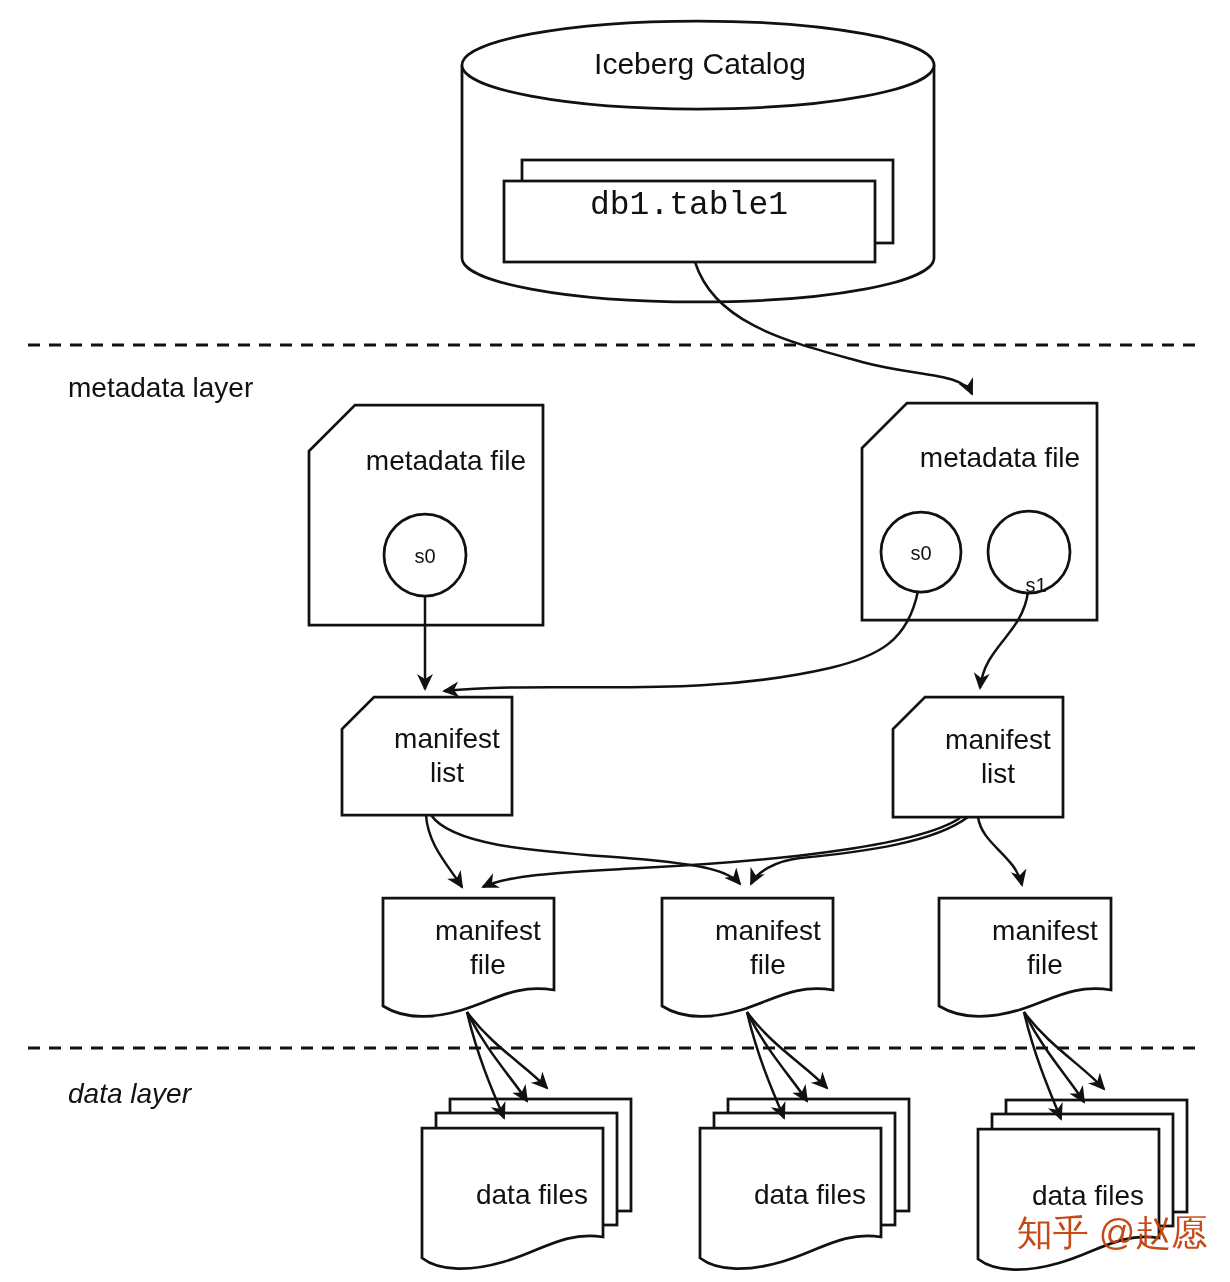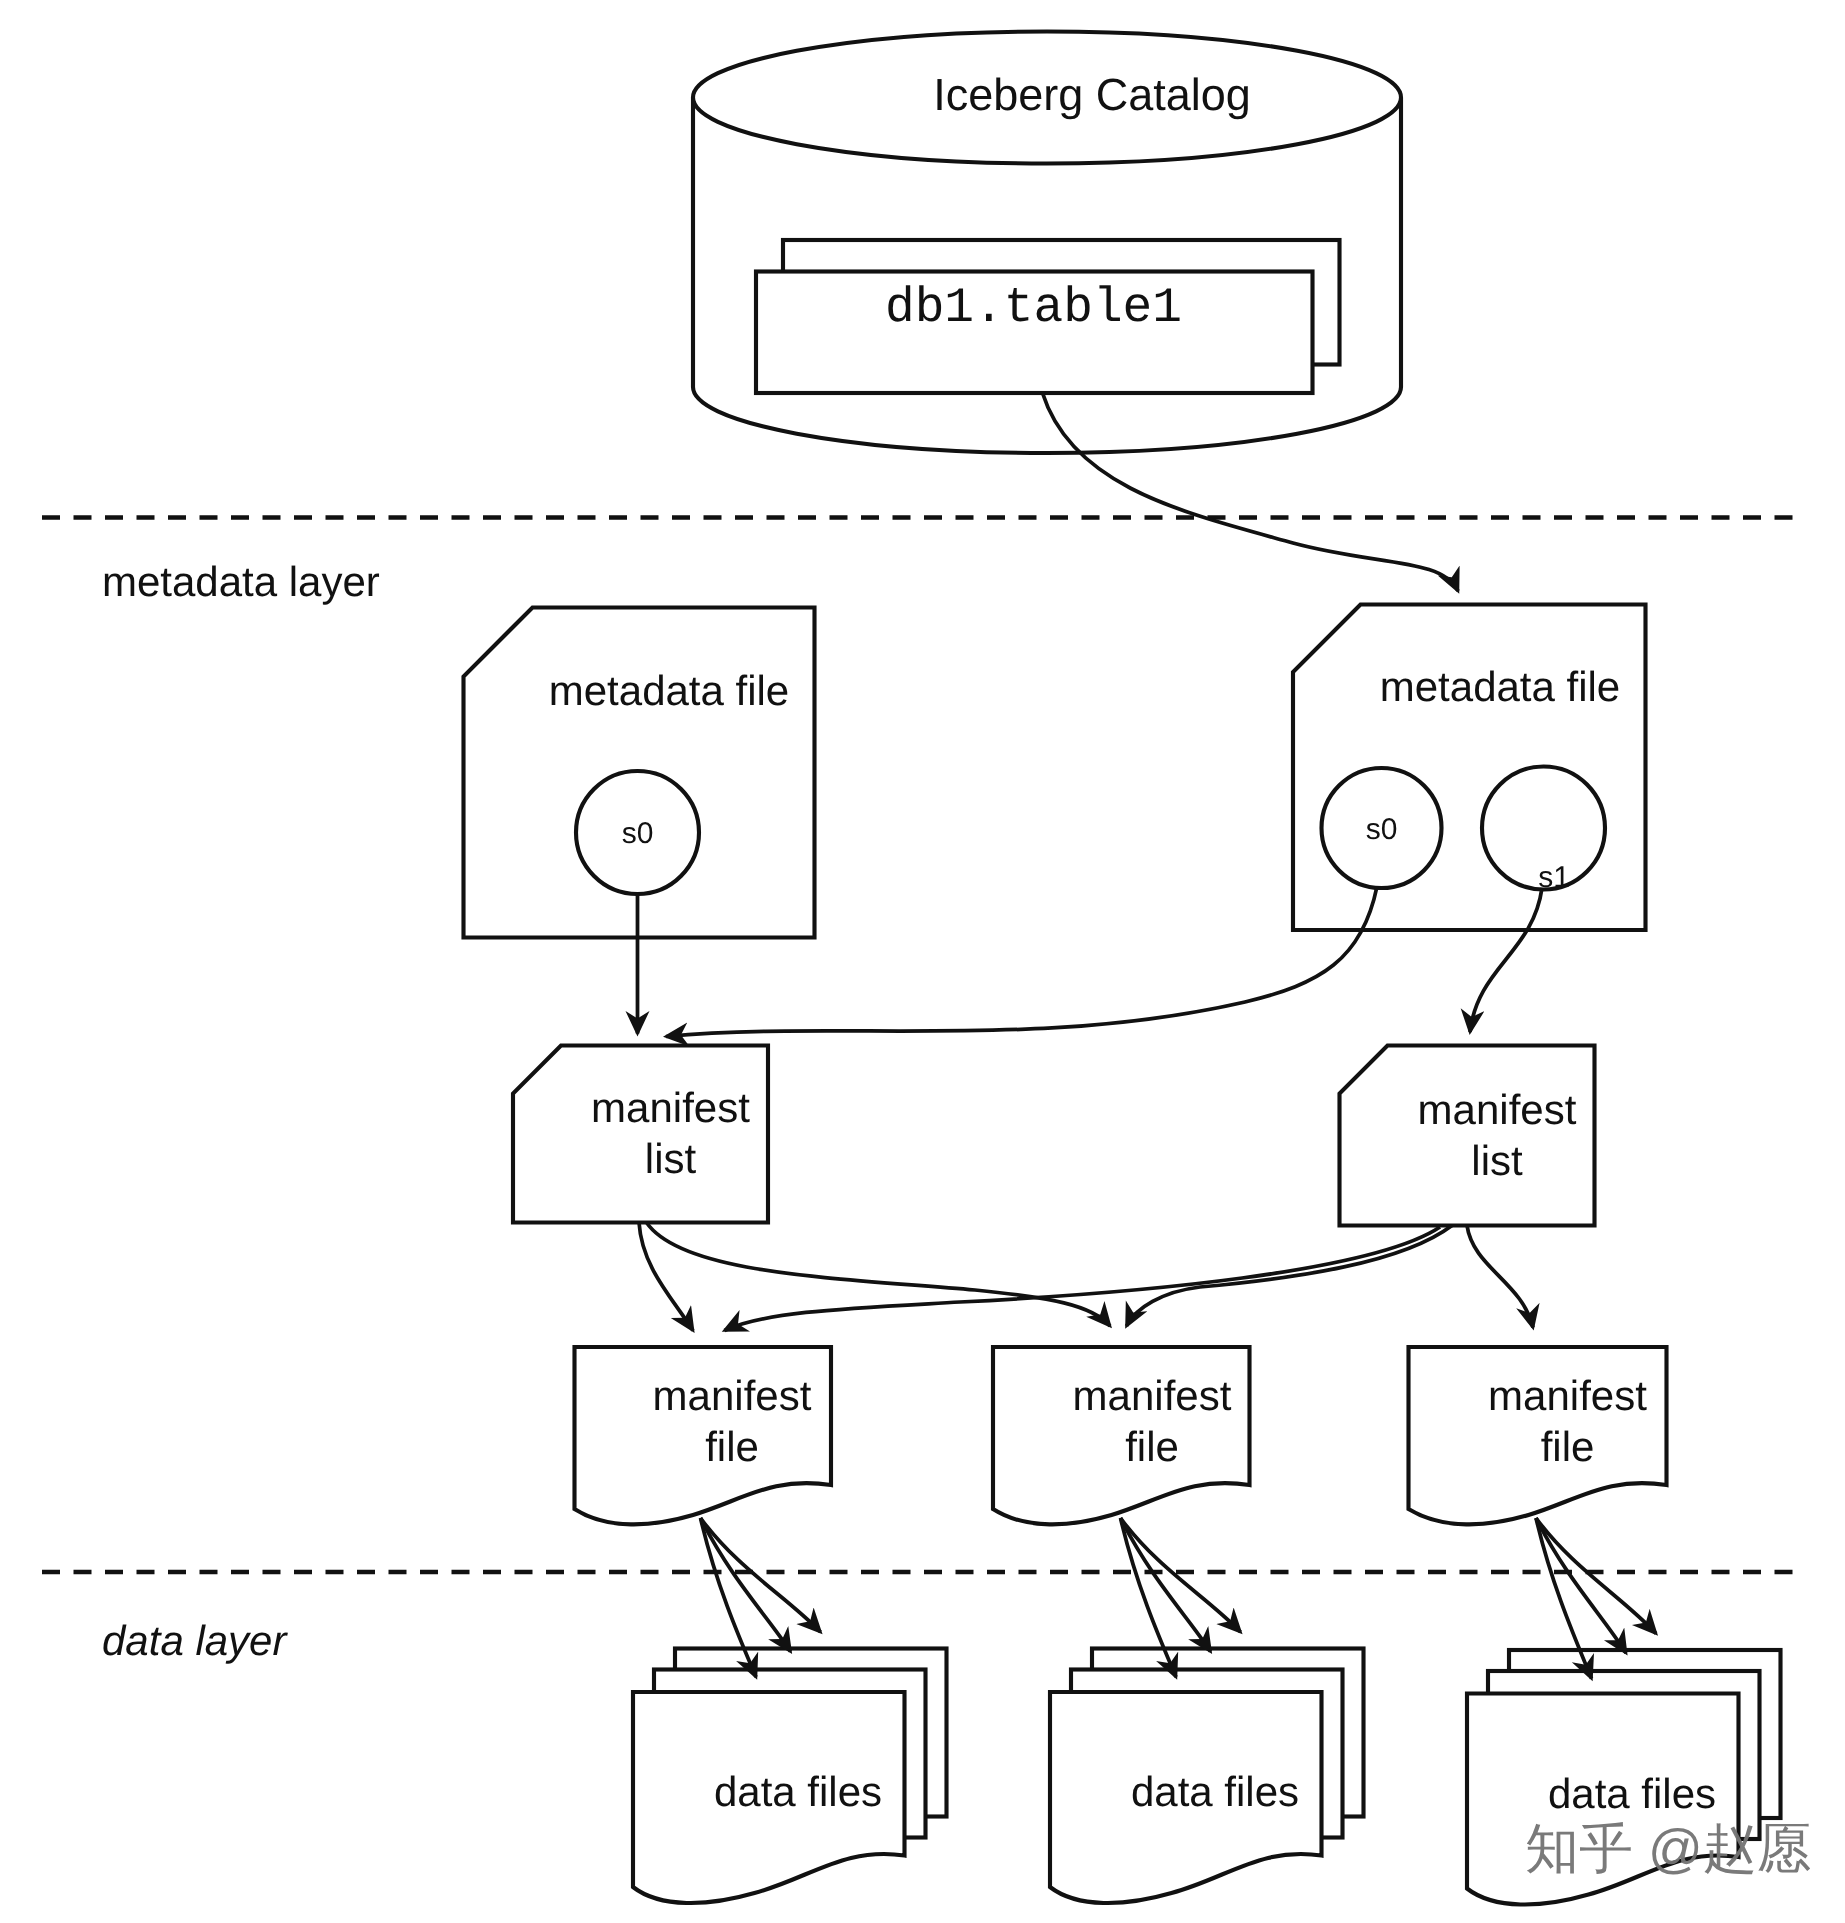--- a/index.html
+++ b/index.html
@@ -7,25 +7,25 @@
     position:relative;width:1230px;height:1282px;background:#fff;overflow:hidden;
     font-family:"Liberation Sans", sans-serif;color:#111;
   }
   .canvas svg{position:absolute;left:0;top:0;}
   .lbl{position:absolute;transform:translate(-50%,-50%);text-align:center;
        white-space:nowrap;color:#111;line-height:1.2;}
   .lbl.wrap{white-space:normal;width:140px;line-height:34px;}
   .lbl.corner{transform:none;white-space:nowrap;}
   .f28{font-size:28px;margin-left:20px;}
   .f29{font-size:29px;}
-  .f30{font-size:30px;margin-left:28px;}
+  .f30{font-size:30px;}
   .f27{font-size:20px;}
   .mono{font-family:"Liberation Mono", monospace;font-size:33px;}
   .watermark{position:absolute;transform:translate(-50%,-50%);
-     font-size:36px;color:#737373;opacity:.95;white-space:nowrap;}
+     font-size:36px;color:#c2410c;opacity:.95;white-space:nowrap;}
 </style>
 </head>
 <body>
 
 <div class="canvas">
 
   <svg width="1230" height="1282" viewBox="0 0 1230 1282">
     <defs>
       <marker id="arrow" markerUnits="userSpaceOnUse" markerWidth="20" markerHeight="18" refX="15" refY="8" orient="auto">
         <path d="M0 0 L17 8 L0 16 L5 8 Z" fill="#111"></path>

